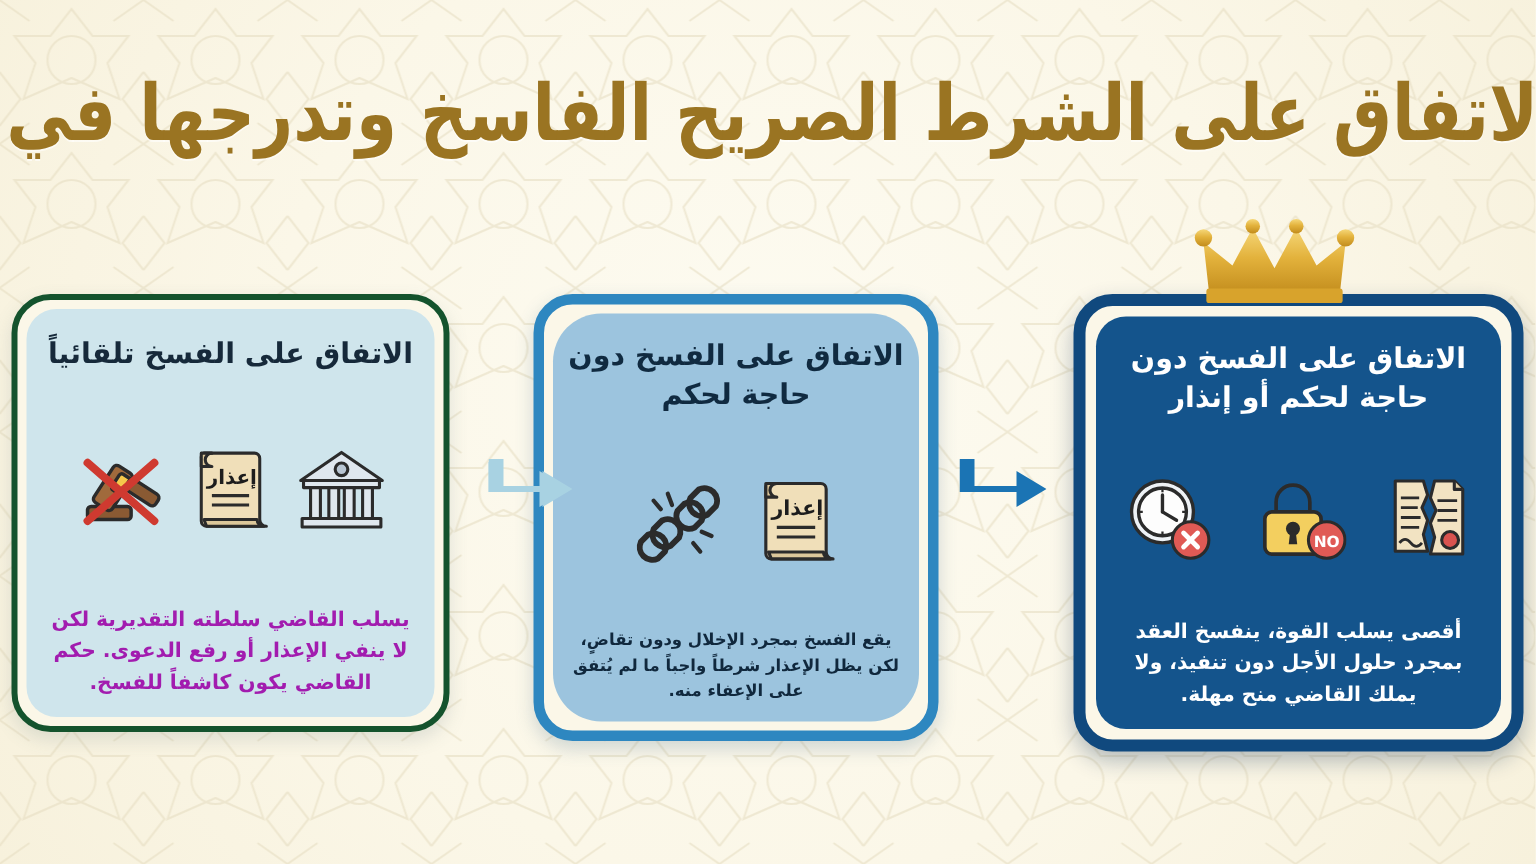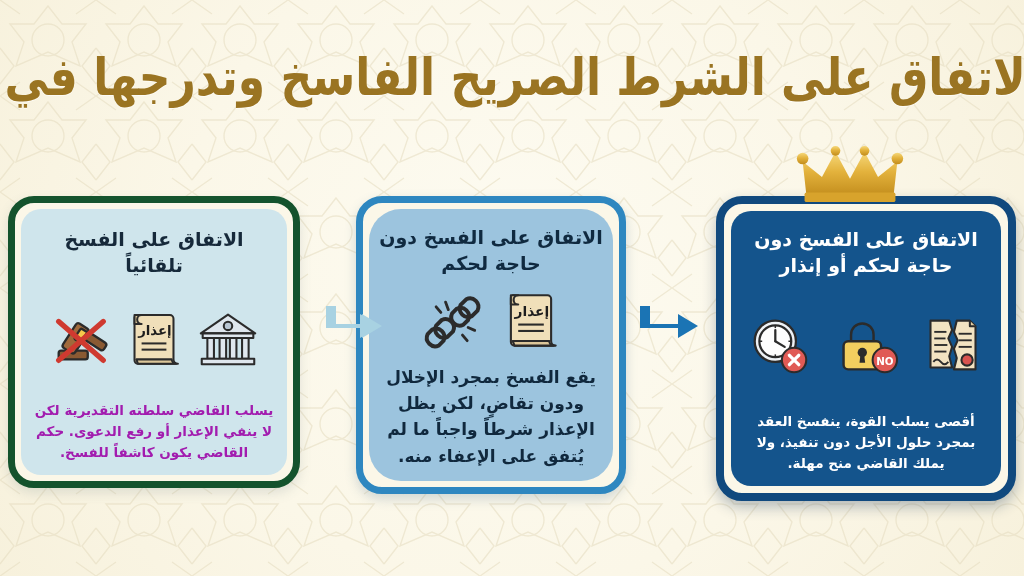--- a/index.html
+++ b/index.html
@@ -48,21 +48,21 @@
     position:relative;box-sizing:border-box;
     border-radius:26px;
     display:flex;flex-direction:column;align-items:center;
     padding:12px 14px 10px;
   }
 
   
   .slot1{width:292px;}
   .card1{
     width:292px;height:292px;
-    border:7px solid #14532d;
+    border:4px solid #14532d;
     background:#fbf7e8;
     box-shadow:0 5px 12px rgba(90,110,120,.17);
     padding:6px;
   }
   .card1 .inner{
     width:100%;height:100%;border-radius:20px;background:#cfe5ec;
     display:flex;flex-direction:column;align-items:center;
     padding:12px 12px 8px;box-sizing:border-box;
   }
 
@@ -115,21 +115,21 @@
     display:flex;flex-direction:row-reverse;align-items:center;justify-content:center;
     gap:14px;margin-top:auto;margin-bottom:auto;
   }
   .card3 .icons{gap:25px;}
 
   .card-body{
     text-align:center;direction:rtl;line-height:1.55;font-weight:700;
     margin-bottom:4px;
   }
   .card1 .card-body{font-size:13.5px;color:#a21caf;}
-  .card2 .card-body{font-size:17px;color:#10283d;}
+  .card2 .card-body{font-size:11px;color:#10283d;}
   .card3 .card-body{font-size:13.5px;color:#ffffff;}
 
   
   .arrow{position:absolute;z-index:4;top:300px;}
   .arrow1{left:326px;width:56px;height:40px;}
   .arrow2{left:640px;width:58px;height:42px;}
 </style>
 </head>
 <body>
 

